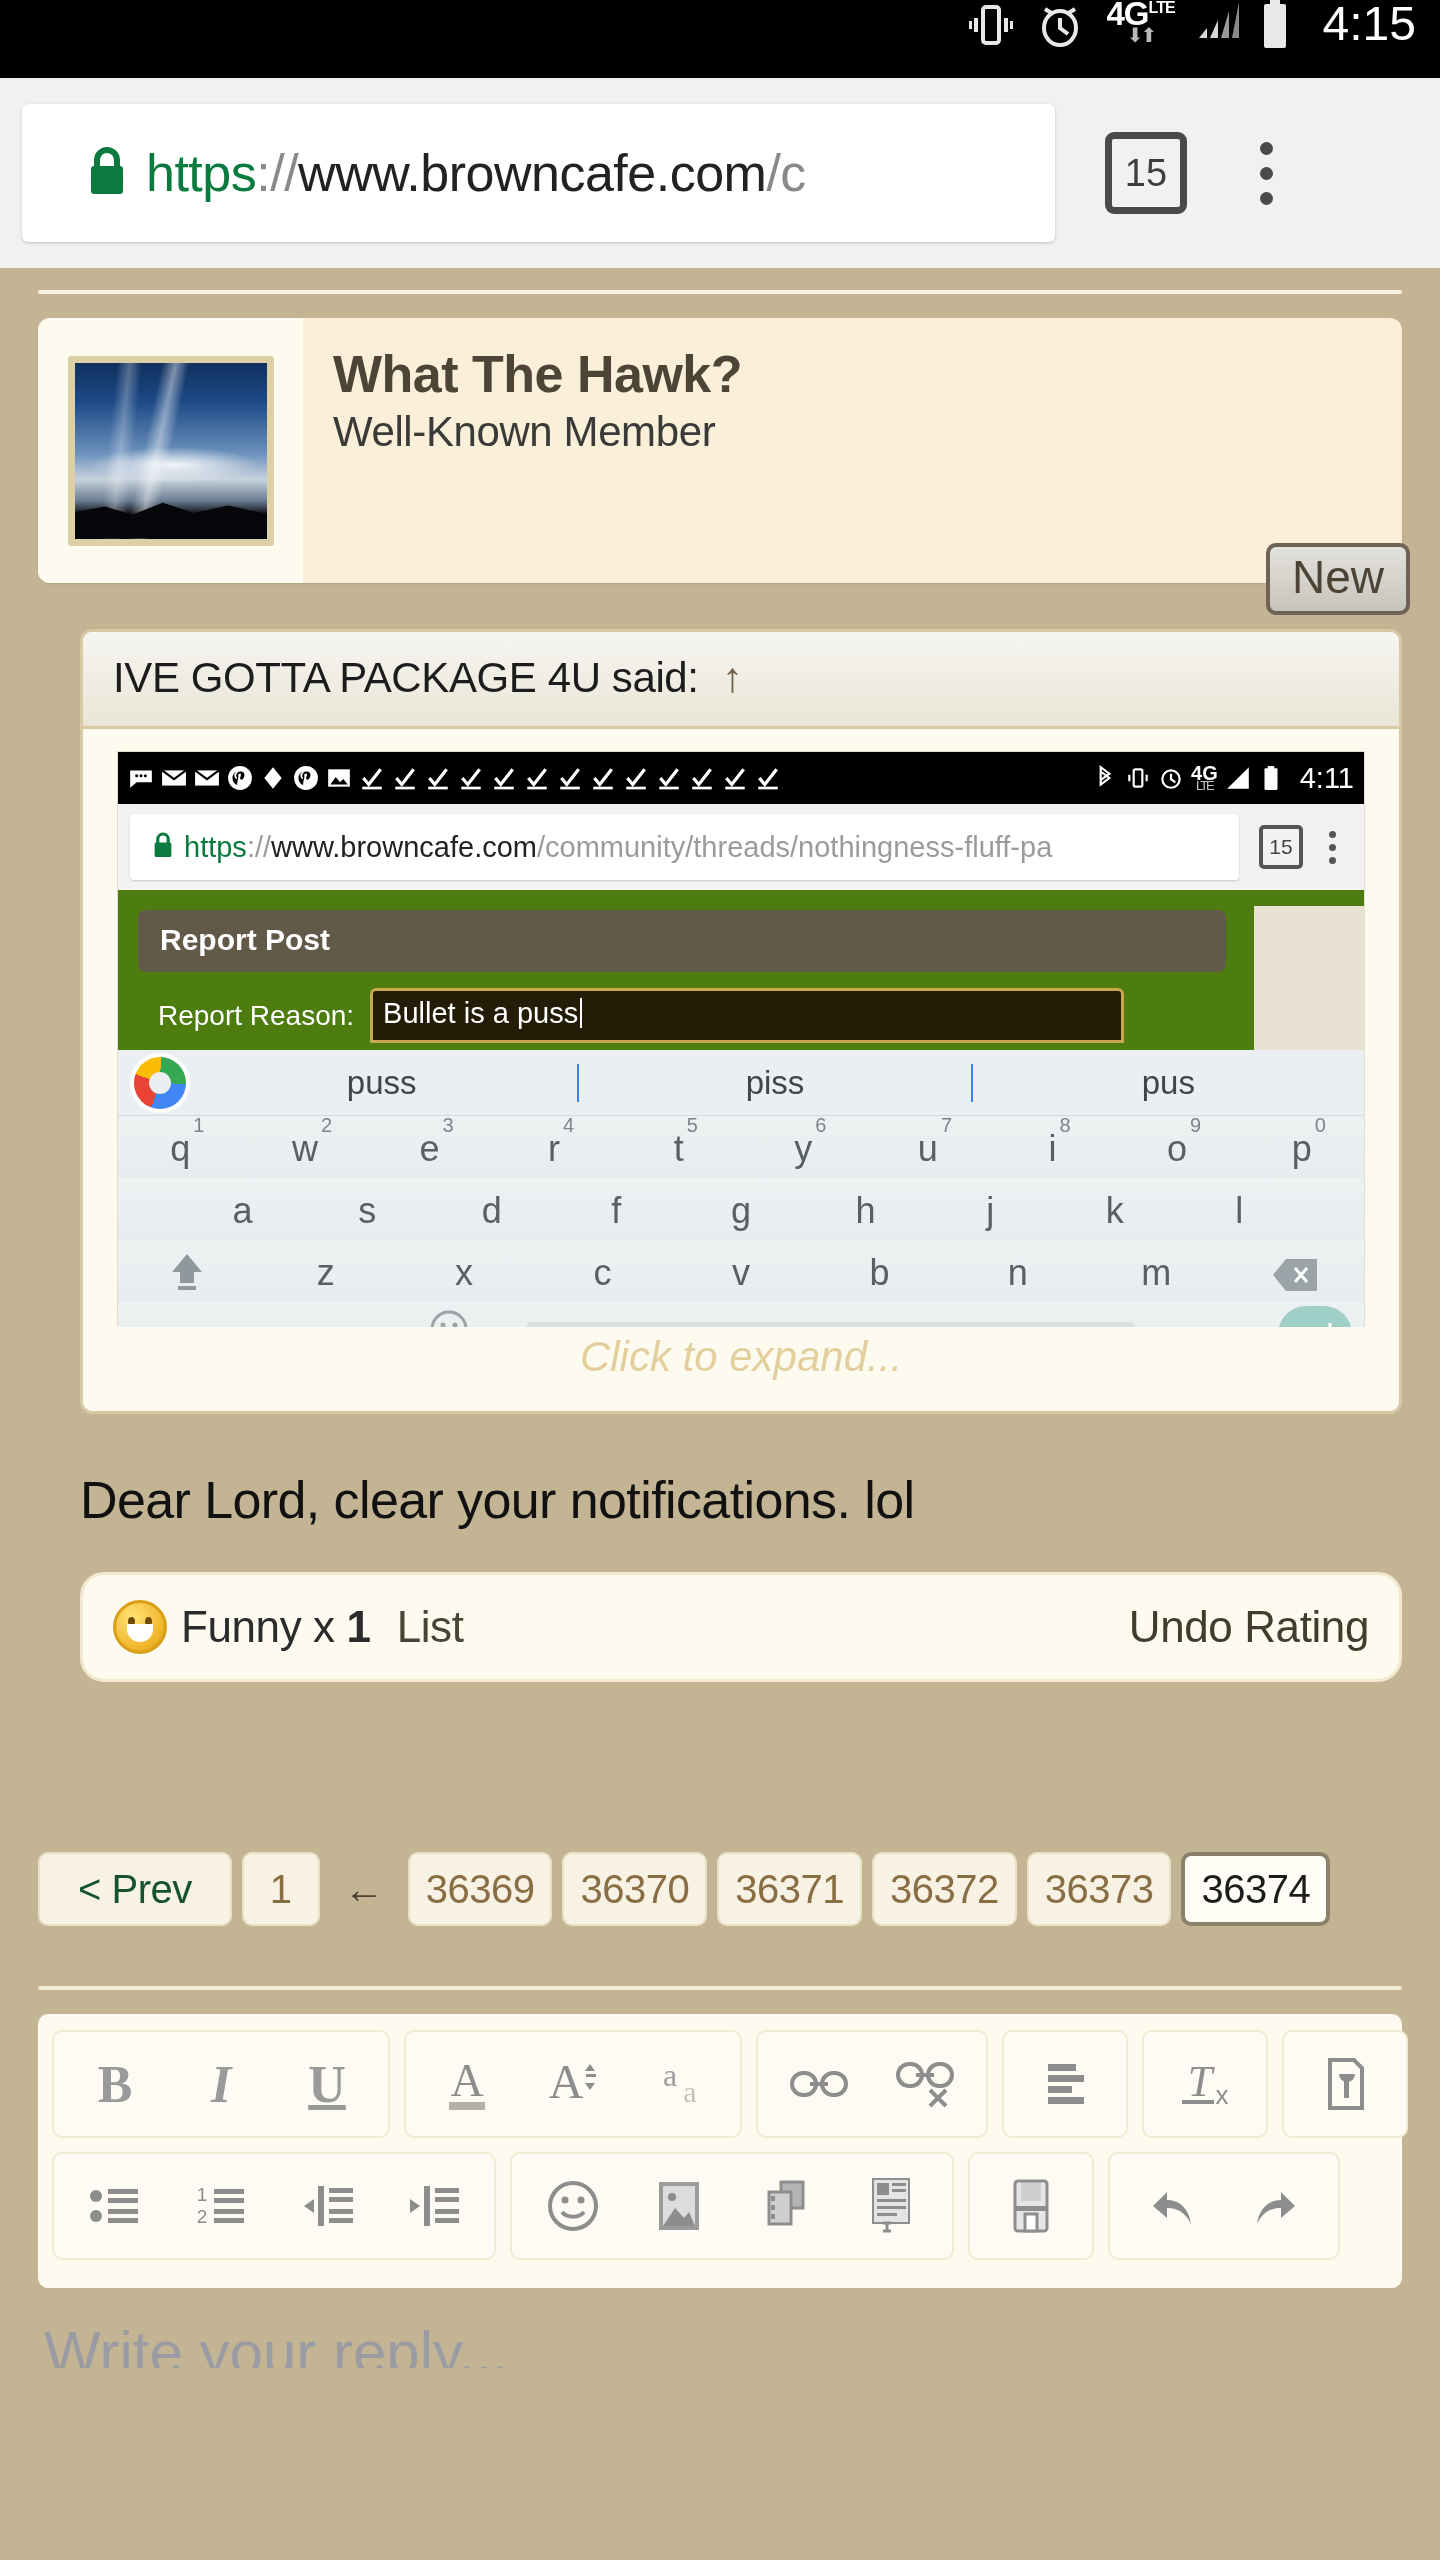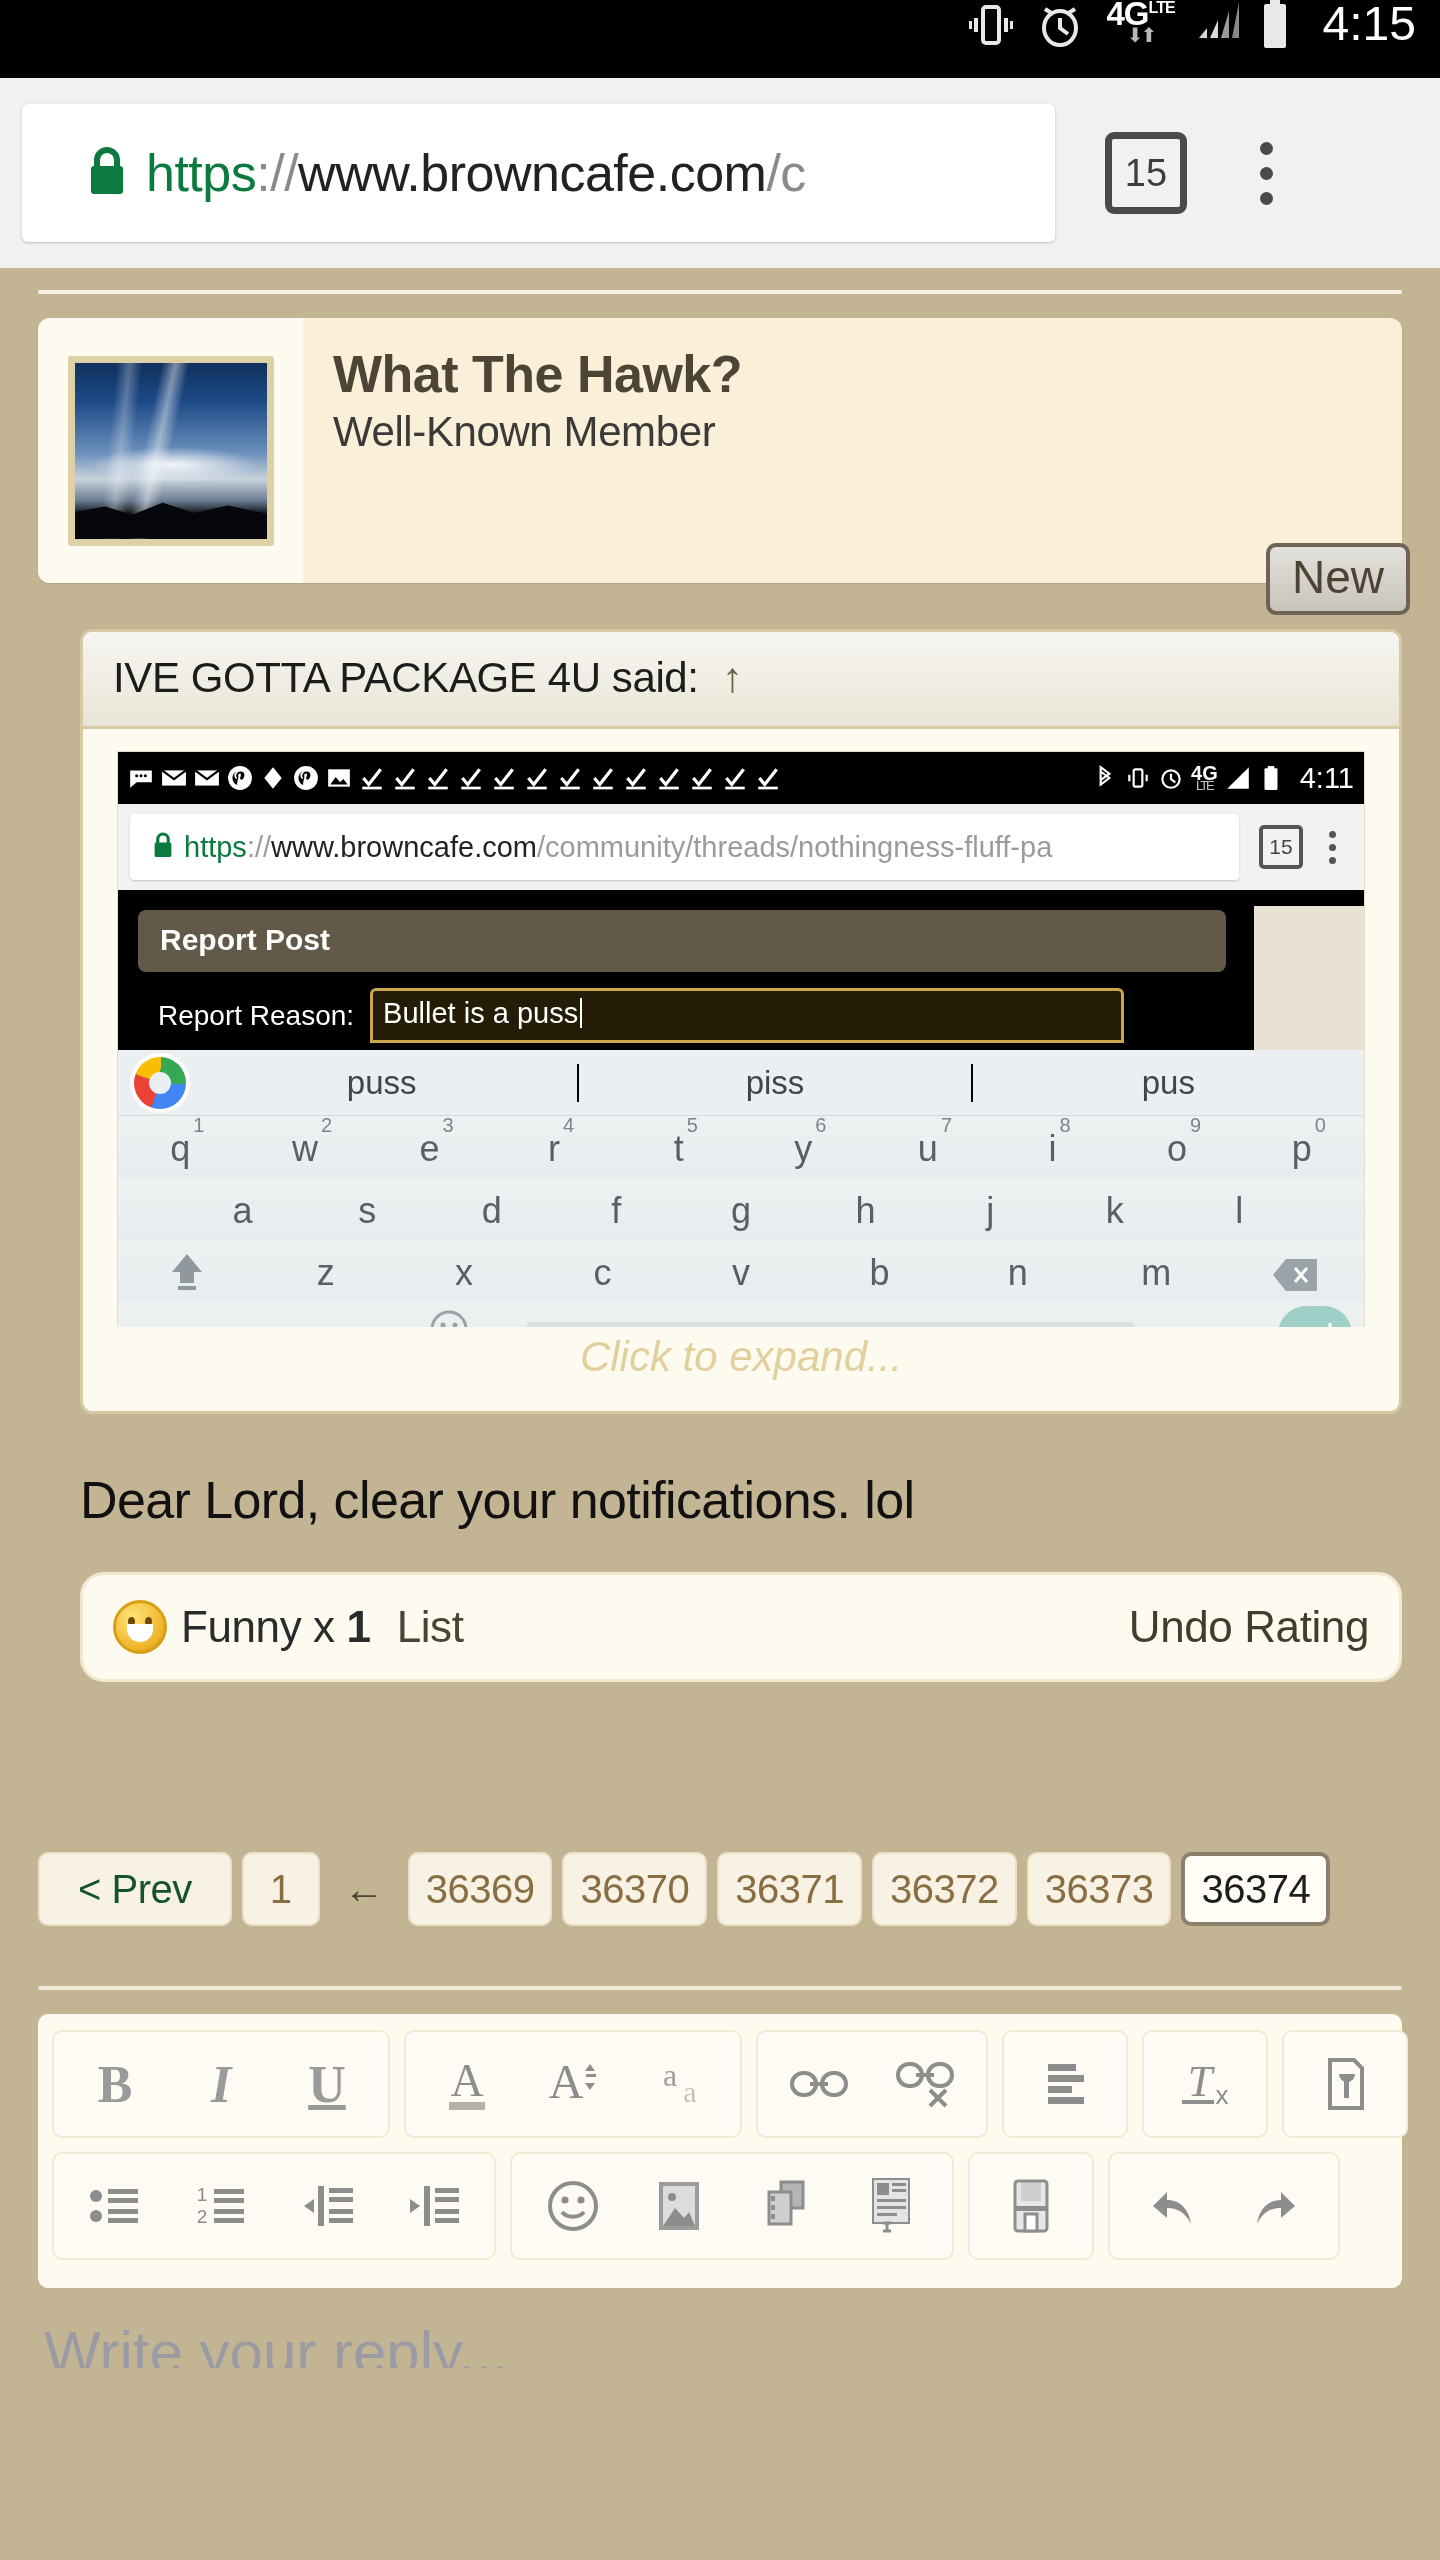--- a/index.html
+++ b/index.html
@@ -160,21 +160,21 @@
   .shot-omni .u .gr { color: #9b9b9b; }
   .shot-omni .tc {
     width: 44px; height: 44px; border: 4px solid #555; border-radius: 5px;
     margin-left: 20px; font-size: 21px; display:flex;align-items:center;justify-content:center;
     color:#444;
   }
   .shot-omni .kb { margin: 0 16px 0 26px; display:flex;flex-direction:column;gap:6px; }
   .shot-omni .kb i { width:7px;height:7px;border-radius:50%;background:#555;display:block;}
 
   .shot-dark {
-    background: #000000; position: relative; height: 160px; padding: 16px 0 0 0;
+    background: #4d7c0f; position: relative; height: 160px; padding: 16px 0 0 0;
     display:flex;
   }
   .shot-dark .inner { flex: 1 1 auto; width: 930px; }
   .shot-dark .edge { width: 110px; background: #e8e2d3; }
   .report-title {
     background: #635948; color: #fff; border-radius: 8px;
     margin: 4px 28px 0 20px; padding: 13px 0 15px 22px;
     font-size: 30px; font-weight: 700;
   }
   .report-row { display: flex; align-items: center; margin: 16px 0 0 40px; }
@@ -199,21 +199,21 @@
     width: 52px; height: 52px; border-radius: 50%;
     background: conic-gradient(from 200deg, #ea4335 0 25%, #fbbc05 25% 45%, #34a853 45% 70%, #4285f4 70% 100%);
     position: relative; flex: none;
     box-shadow: 0 0 0 4px #fff;
   }
   .glogo::after {
     content: ""; position: absolute; inset: 15px; border-radius: 50%; background: #eceff1;
   }
   .sugg {
     flex: 1; text-align: center; font-size: 33px; color: #3f464a;
-    border-right: 2px solid #000000;
+    border-right: 2px solid #3b82f6;
   }
   .sugg:last-child { border-right: none; }
   .kbd-row {
     display: flex; align-items: flex-end; height: 62px;
     background: linear-gradient(#eef1f2, #e9ecee);
   }
   .key {
     flex: 1; text-align: center; font-size: 36px; color: #576065;
     position: relative; padding-bottom: 8px;
   }

